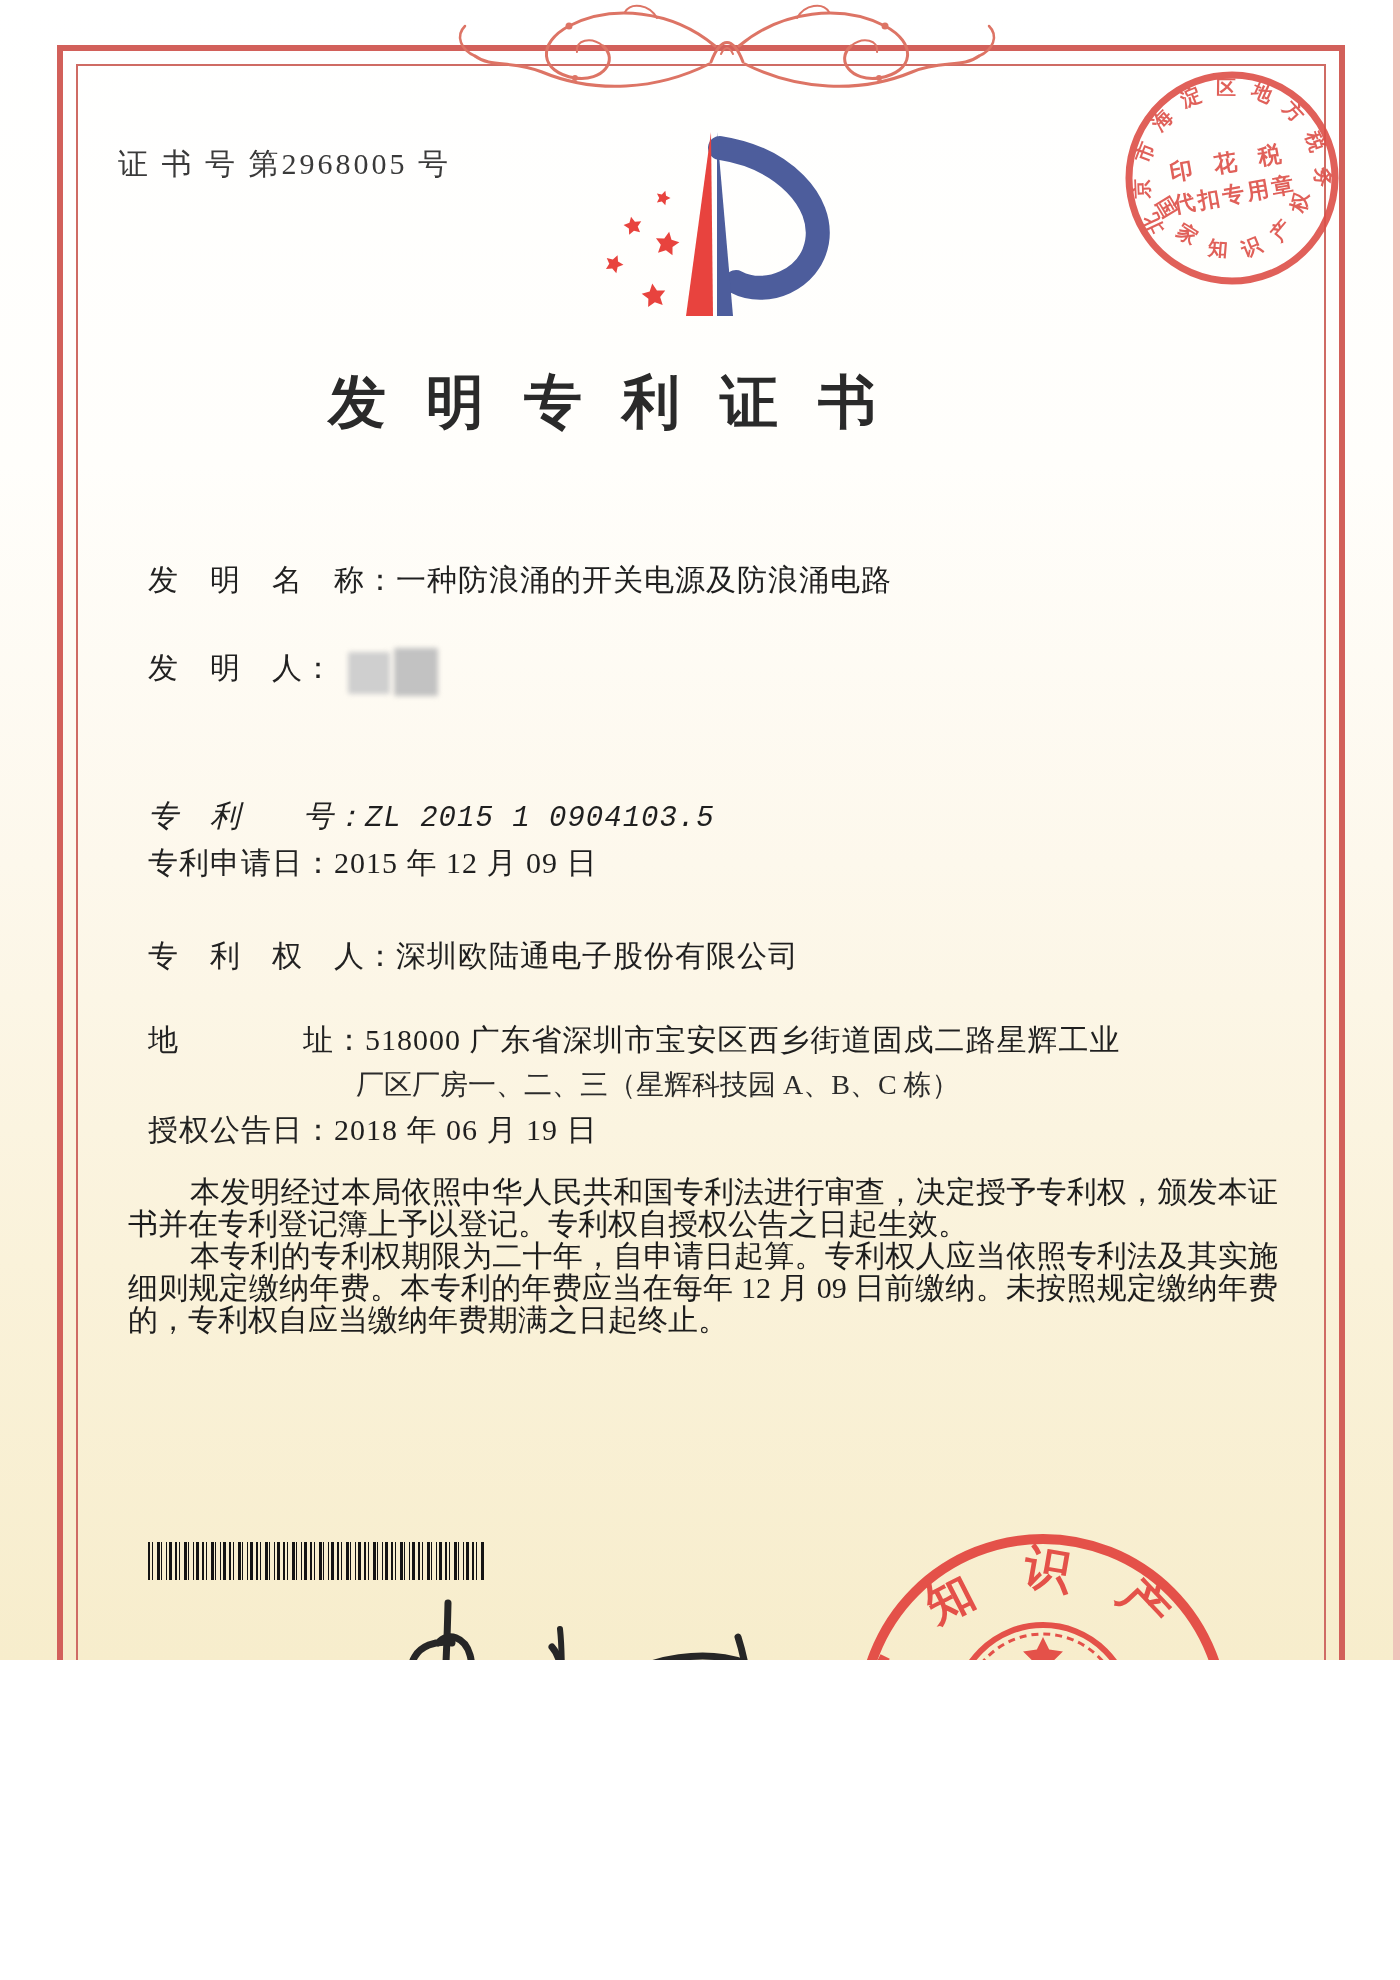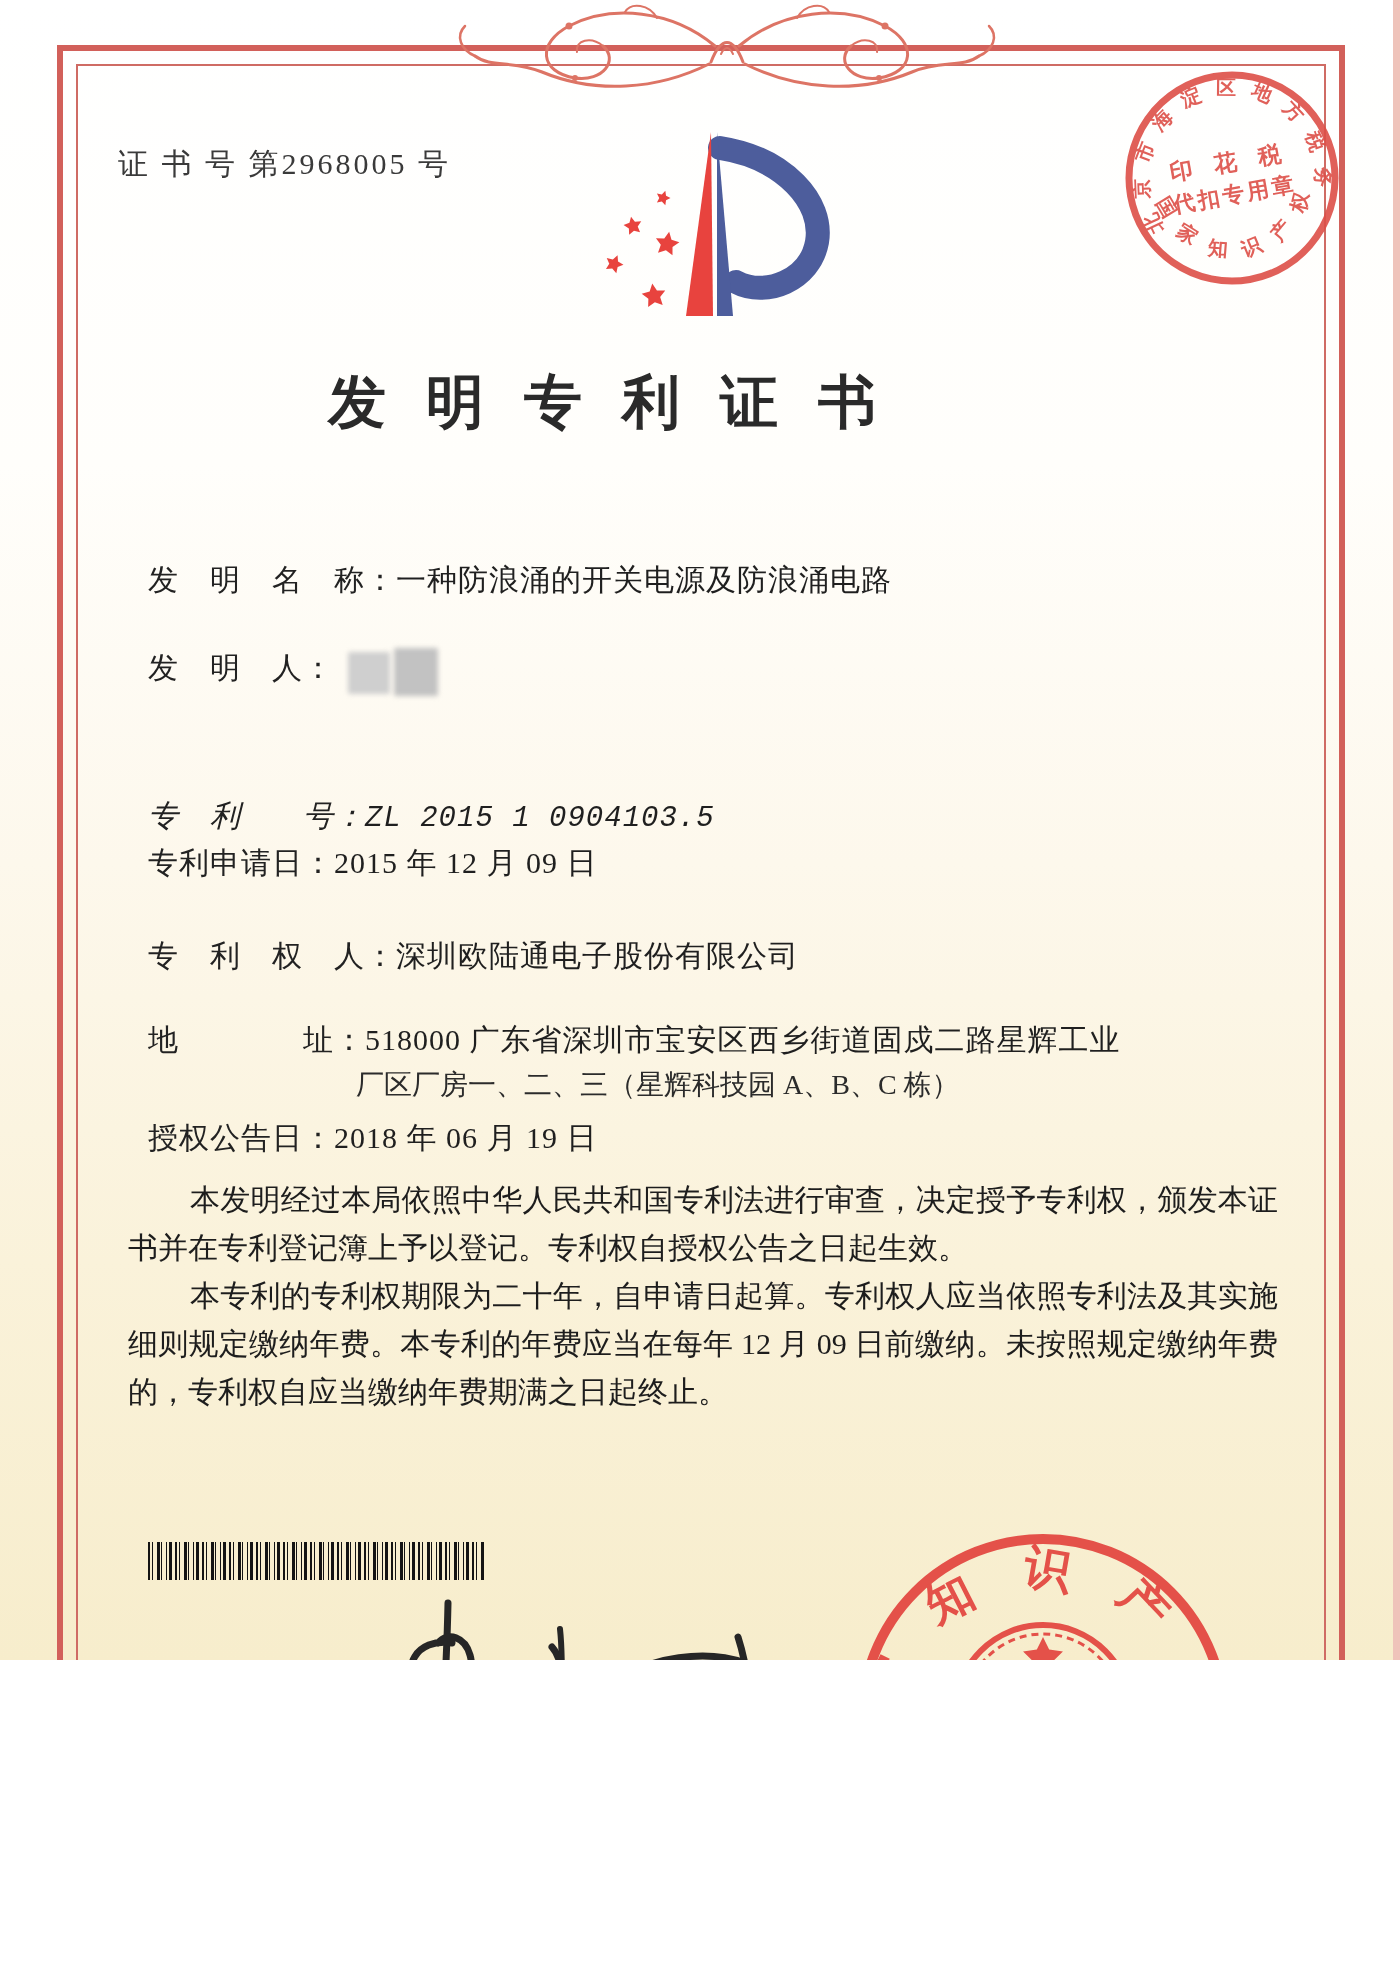--- a/index.html
+++ b/index.html
@@ -12,21 +12,21 @@
   .edge-strip{position:absolute;right:0;top:0;width:7px;height:100%;background:#efc3ba;}
   .cert-no{left:118px;top:144px;font-size:30px;letter-spacing:3px;white-space:nowrap;color:#3a3a3a;}
   .title{left:602px;top:364px;transform:translateX(-50%);font-size:58px;font-weight:600;
          letter-spacing:40px;text-indent:40px;white-space:nowrap;color:#2a2a2a;}
   .frow{position:absolute;left:148px;font-size:30px;white-space:nowrap;letter-spacing:1px;}
   .frow .lab{color:#222;}
   .frow .val{color:#1f1f1f;}
   .mono{font-family:"Liberation Mono","DejaVu Sans Mono",monospace;font-size:29px;}
   .addr-line2{position:absolute;left:356px;top:1066px;font-size:28px;white-space:nowrap;}
   .blur-block{position:absolute;filter:blur(2.5px);border-radius:2px;}
-  .paras{position:absolute;left:128px;top:1176px;width:1150px;font-size:30px;line-height:48px;
+  .paras{position:absolute;left:128px;top:1176px;width:1150px;font-size:30px;line-height:32px;
          text-align:justify;color:#1d1d1d;}
   .paras p{margin:0;text-indent:62px;}
   .barcode{position:absolute;left:148px;top:1542px;width:336px;height:38px;
     background-image:repeating-linear-gradient(90deg,
       #141414 0 2px,transparent 2px 4px,#141414 4px 5px,transparent 5px 9px,
       #141414 9px 12px,transparent 12px 13px,#141414 13px 14px,transparent 14px 18px,
       #141414 18px 19px,transparent 19px 21px,#141414 21px 24px,transparent 24px 27px);}
   .signer{position:absolute;left:148px;font-family:"Liberation Sans","DejaVu Sans",sans-serif;
           font-weight:700;font-size:40px;letter-spacing:6px;color:#2d2d2d;white-space:nowrap;}
   .seal-date{position:absolute;left:893px;top:1796px;font-size:30px;letter-spacing:2px;
@@ -151,21 +151,21 @@
 
   <div class="frow" style="top:936px;">
     <span class="lab">专　利　权　人：</span><span class="val">深圳欧陆通电子股份有限公司</span>
   </div>
 
   <div class="frow" style="top:1020px;font-family:Liberation Serif, serif;">
     <span class="lab">地　　　　址：</span><span class="val">518000  广东省深圳市宝安区西乡街道固戍二路星辉工业</span>
   </div>
   <div class="addr-line2">厂区厂房一、二、三（星辉科技园 A、B、C 栋）</div>
 
-  <div class="frow" style="top:1110px;margin-top:8px;">
+  <div class="frow" style="top:1110px;">
     <span class="lab">授权公告日：</span><span class="val">2018 年 06 月 19 日</span>
   </div>
 
   <div class="paras">
     <p>本发明经过本局依照中华人民共和国专利法进行审查，决定授予专利权，颁发本证书并在专利登记簿上予以登记。专利权自授权公告之日起生效。</p>
     <p>本专利的专利权期限为二十年，自申请日起算。专利权人应当依照专利法及其实施细则规定缴纳年费。本专利的年费应当在每年 12 月 09 日前缴纳。未按照规定缴纳年费的，专利权自应当缴纳年费期满之日起终止。</p>
   </div>
 
   <div class="barcode"></div>
 

